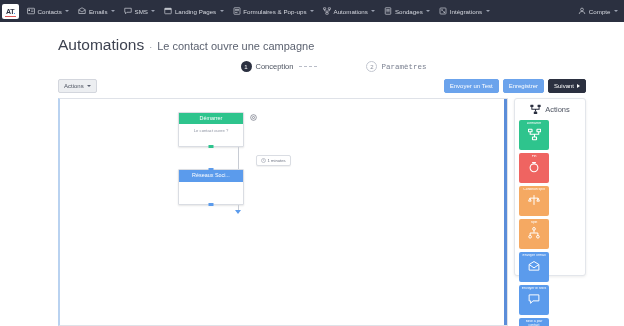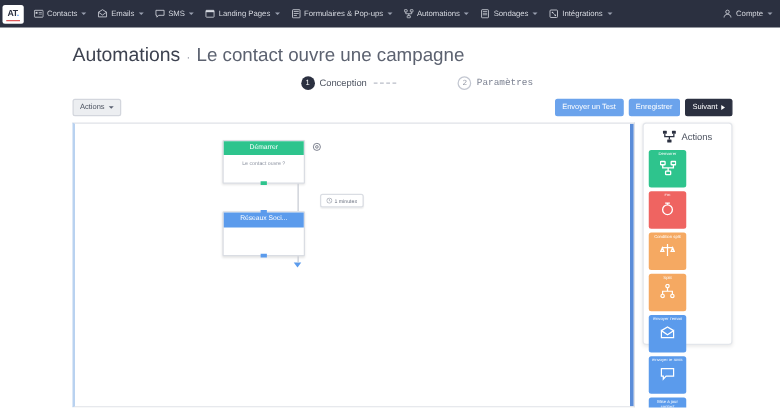--- a/index.html
+++ b/index.html
@@ -55,21 +55,21 @@
   .nav-right { margin-left: auto; display: flex; align-items: center; }
 
   
   .page-head {
     padding: 14px 0 0 58px;
     background: #ffffff;
   }
   .page-title-row { display: flex; align-items: baseline; gap: 5px; }
   .page-title { font-size: 15.5px; color: #3d4250; font-weight: normal; }
   .title-sep { font-size: 9px; color: #8a8f9c; }
-  .page-subtitle { font-size: 15px; color: #5c6270; }
+  .page-subtitle { font-size: 11px; color: #5c6270; }
 
   
   .stepper {
     display: flex; align-items: center; justify-content: center;
     gap: 6px; margin-top: 7px;
   }
   .step { display: flex; align-items: center; gap: 4px; padding-left: 43px; }
   .step-circle {
     width: 11px; height: 11px; border-radius: 50%;
     display: flex; align-items: center; justify-content: center;

